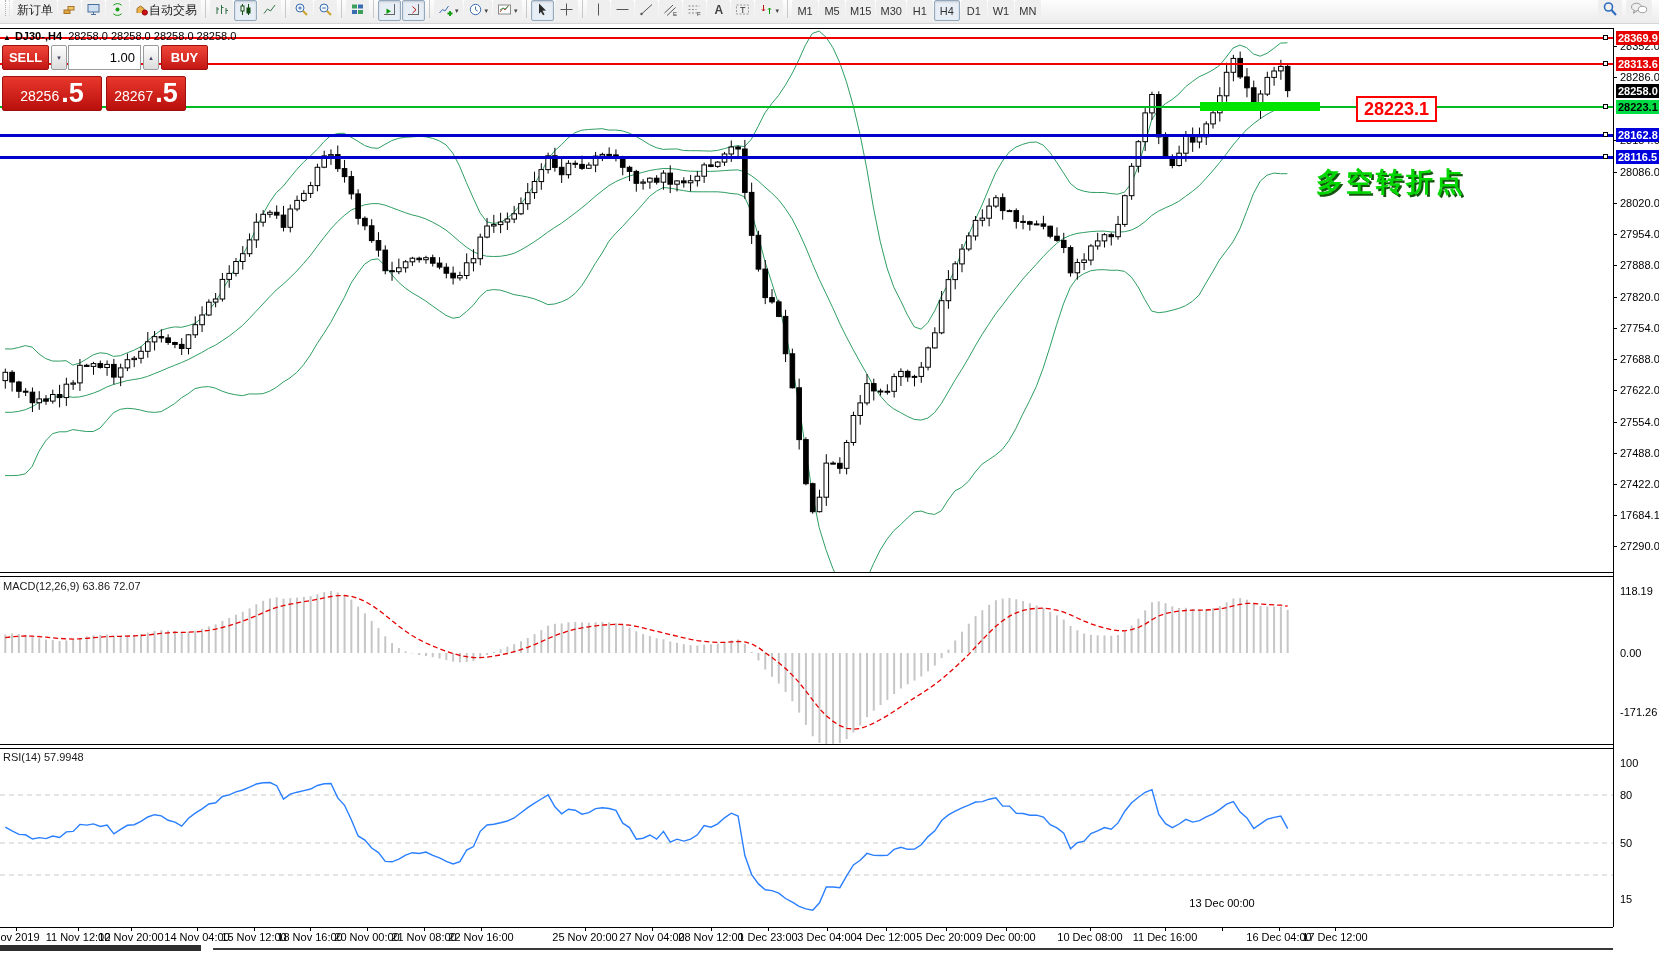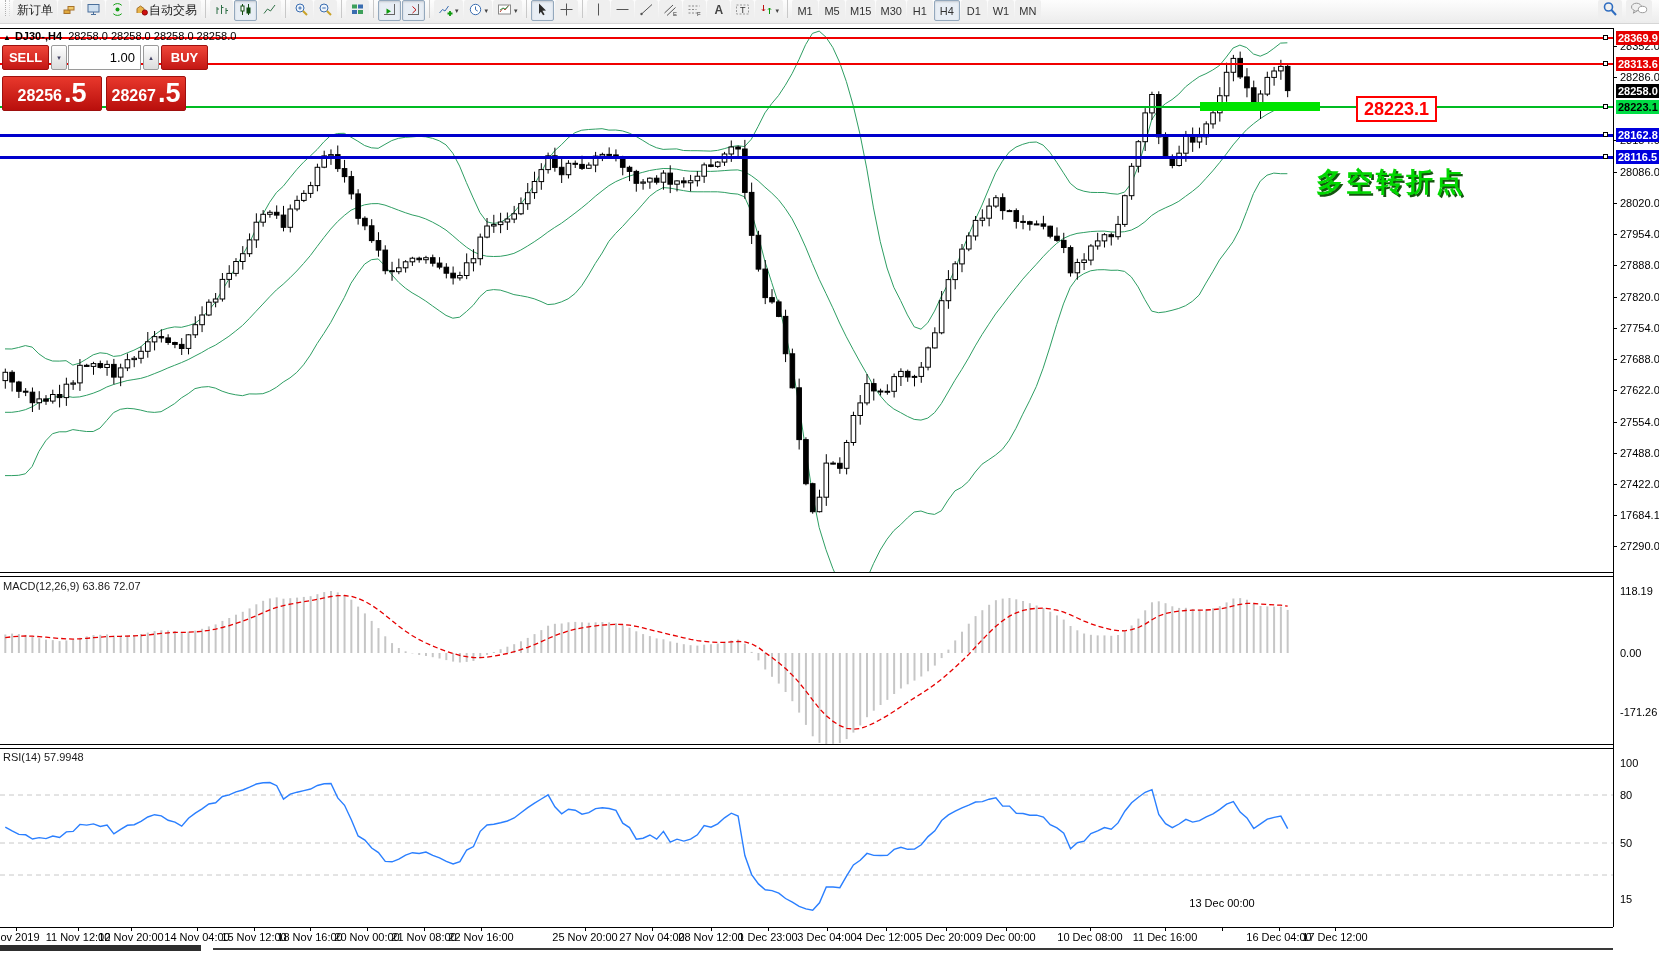--- a/index.html
+++ b/index.html
@@ -42,21 +42,21 @@
   .collapse{font-size:8px;margin-right:4px}
   .tpanel{position:absolute;left:2px;top:45px;z-index:31;width:215px;height:66px}
   .tp-btn{position:absolute;background:linear-gradient(#ef4639,#c41714);color:#fff;font-weight:bold;
     font-size:13px;display:flex;align-items:center;justify-content:center;border:1px solid #9e100e;border-radius:2px}
   .tp-spin{position:absolute;width:16px;height:25px;background:linear-gradient(#fefefe,#dcdcdc);
     border:1px solid #9a9a9a;color:#446;font-size:7px;display:flex;align-items:center;justify-content:center;border-radius:2px}
   .tp-vol{position:absolute;left:66px;top:0;width:73px;height:25px;border:1px solid #9a9a9a;background:#fff;
     font-size:13px;text-align:right;padding-right:5px;font-family:"Liberation Sans",sans-serif}
   .tp-price{position:absolute;top:31px;height:35px;background:linear-gradient(#e8382c,#b90f0c);color:#fff;
     border:1px solid #9e100e;border-radius:2px;display:flex;align-items:flex-end;justify-content:center;padding-bottom:3px}
-  .tp-price .small{font-size:16px;font-weight:bold;line-height:22px}
+  .tp-price .small{font-size:14px;font-weight:normal;line-height:22px}
   .tp-price .big{font-size:27px;font-weight:bold;line-height:27px;margin-left:2px}
 
   
   .green-th{position:absolute;z-index:6;background:#00e400}
   .anno-box{position:absolute;left:1356px;top:96px;z-index:9;border:2px solid #ff0000;background:#fff;
     color:#ff0000;font-size:18px;font-weight:bold;padding:0 6px;line-height:22px}
   .cn-anno{position:absolute;left:1316px;top:164px;z-index:9;font-size:27px;font-weight:bold;color:#00d800;
     letter-spacing:3px;text-shadow:2px 2px 0 #14540f;font-family:"Liberation Sans",sans-serif}
 
   

